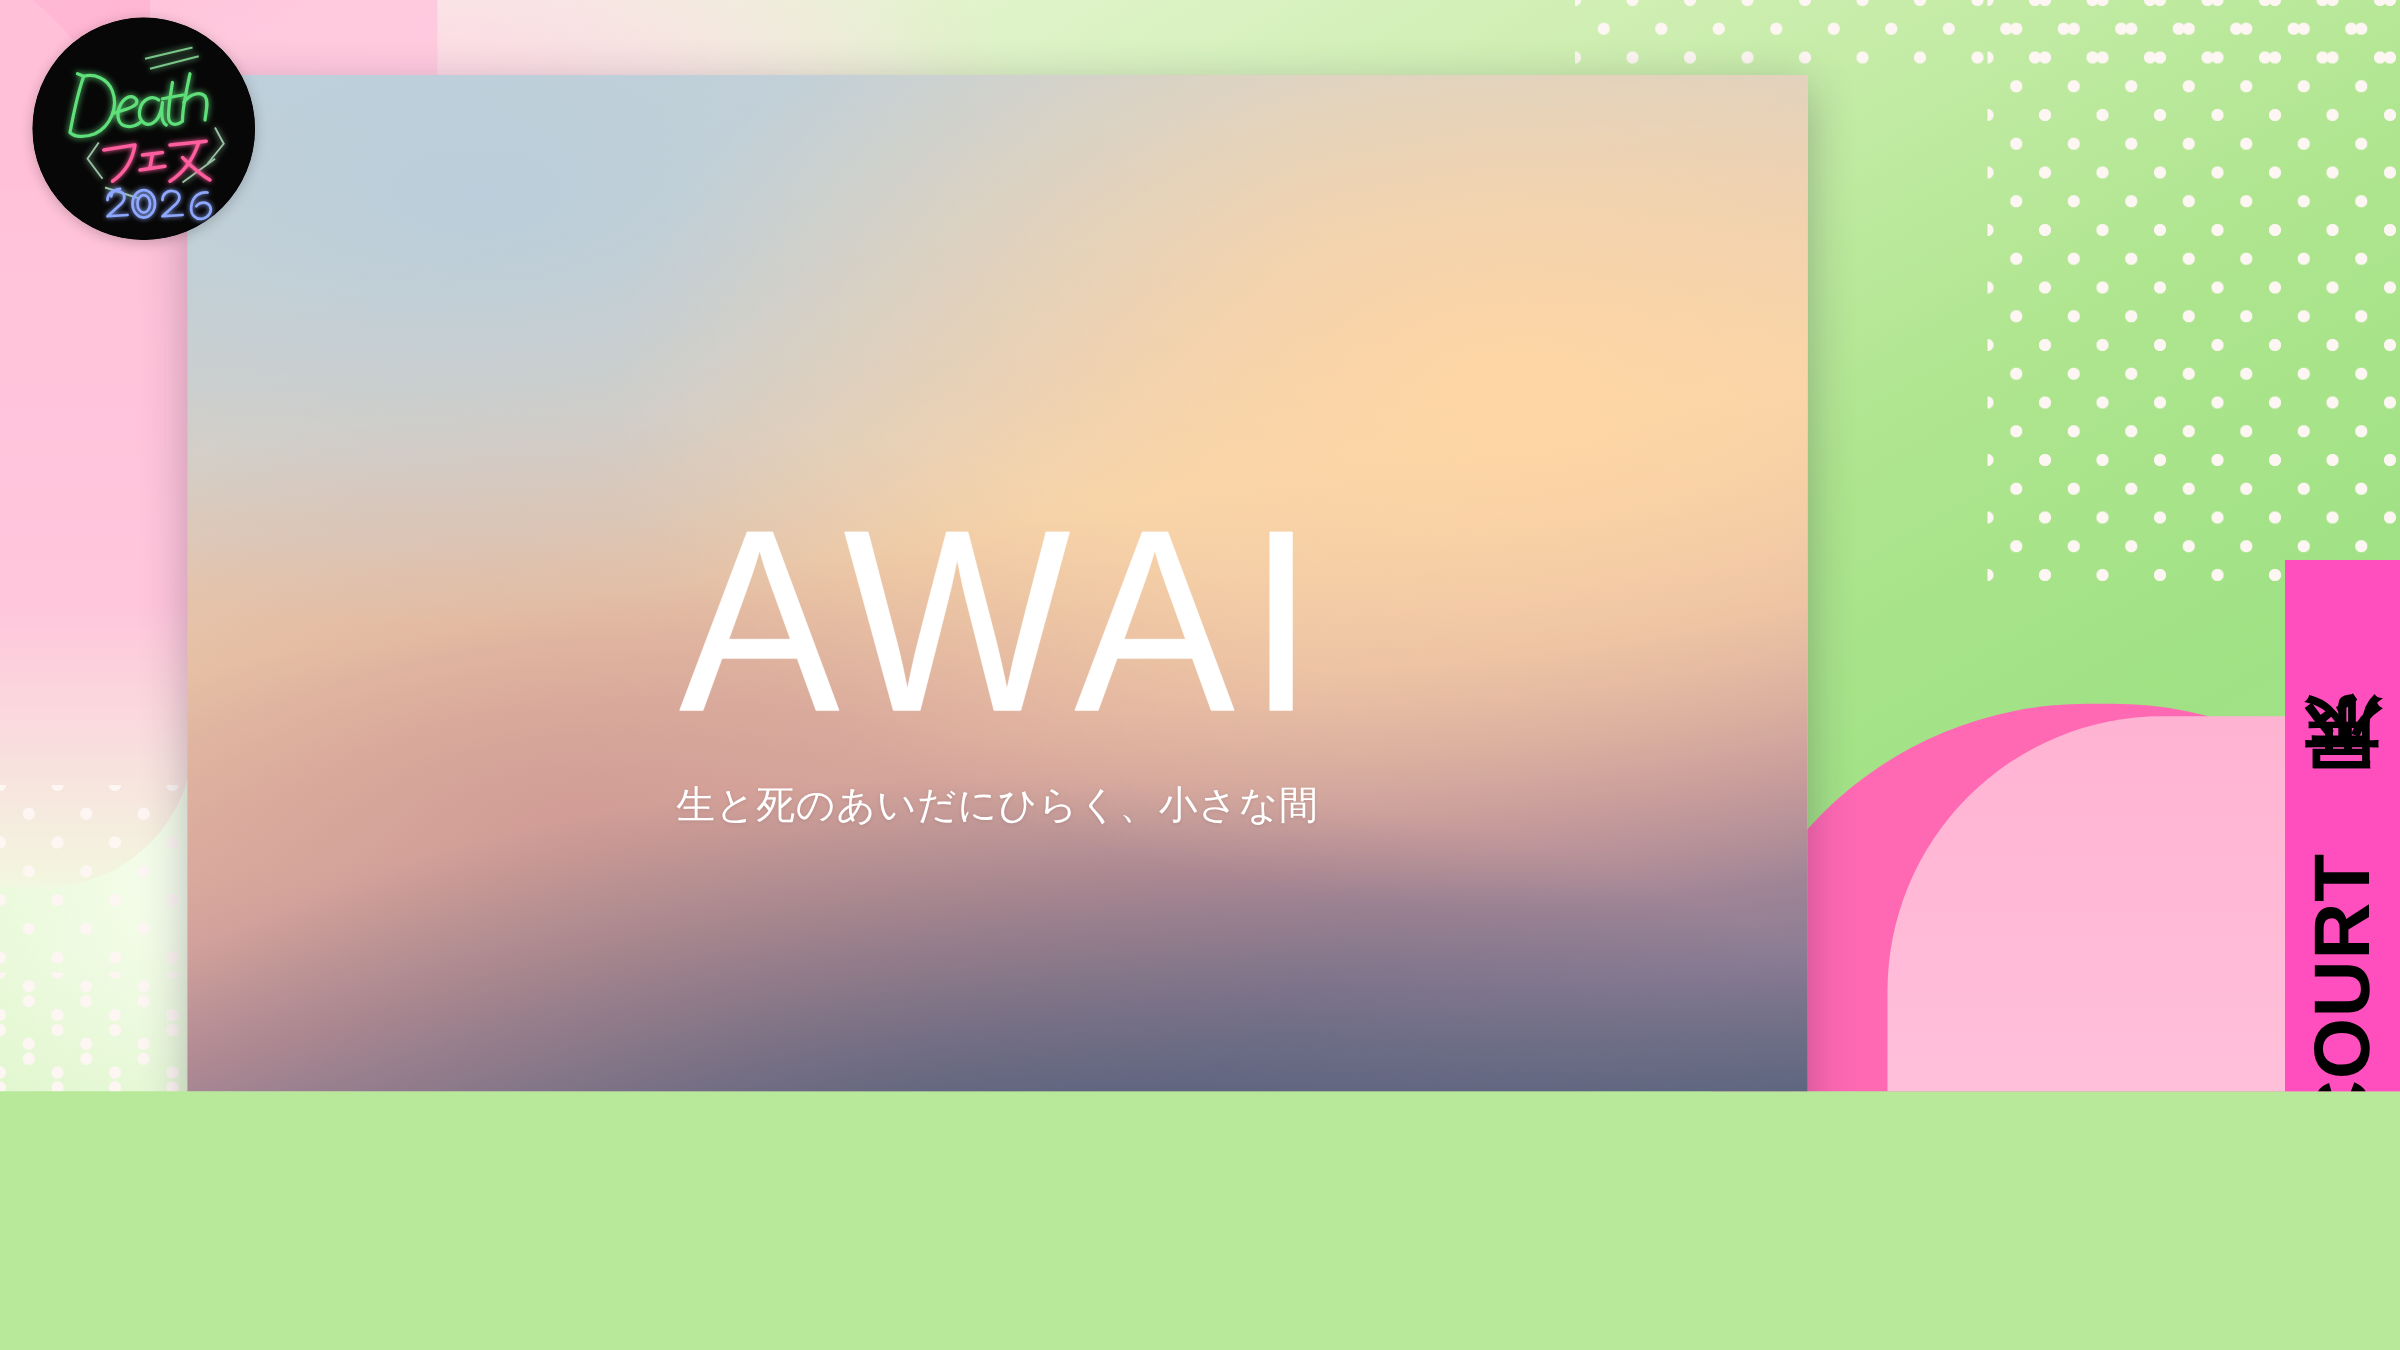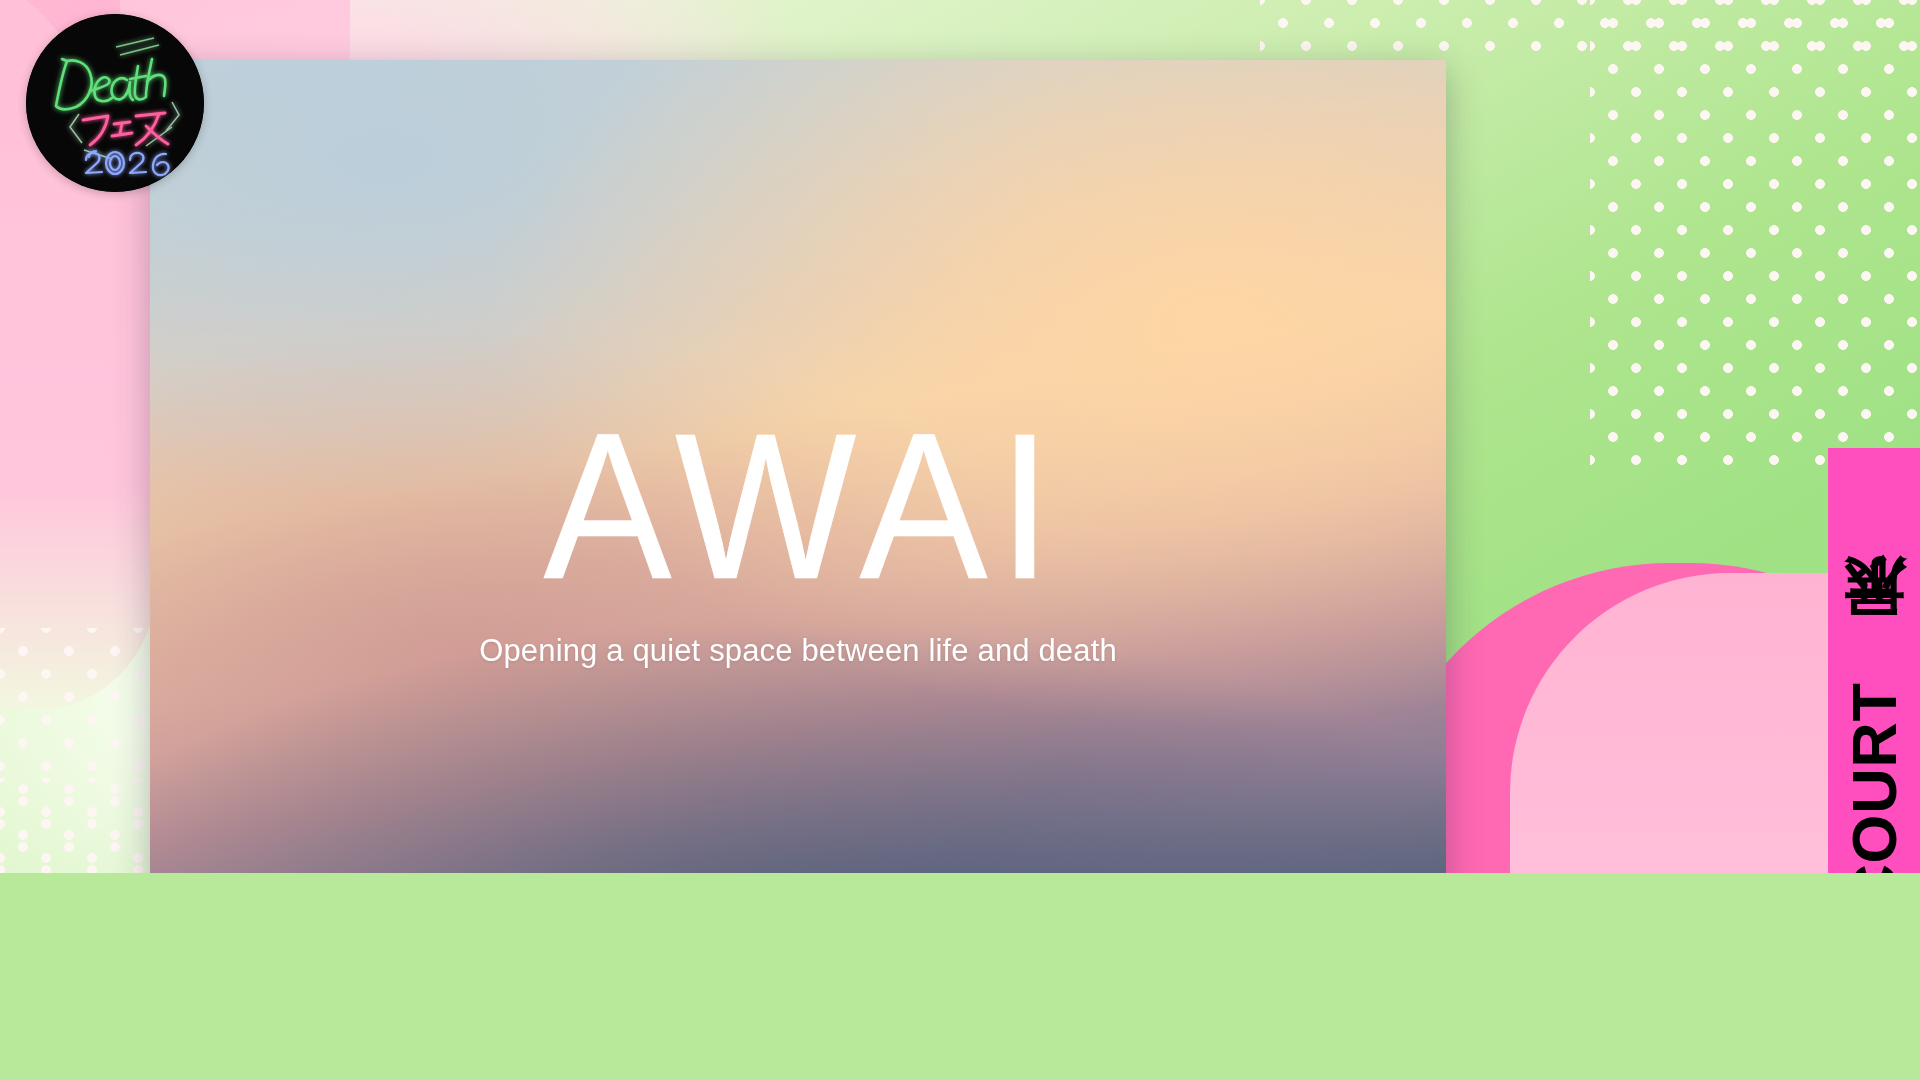--- a/index.html
+++ b/index.html
@@ -197,21 +197,21 @@
   <div class="blob-pink-br-soft"></div>
 
   <div class="dots dots-topright-band"></div>
   <div class="dots dots-right"></div>
   <div class="dots dots-bottomleft"></div>
   <div class="dots dots-bottom"></div>
 
   <div class="slide">
     <div class="slide-inner">
       <div class="awai">AWAI</div>
-      <div class="sub-en">Opening a quiet space between life and death</div>
+      <div class="sub-jp">生と死のあいだにひらく、小さな間</div>
     </div>
   </div>
 
   <div class="side-label">
     <span class="side-label-text">COURT 展示</span>
   </div>
 
   <div class="logo">
     <svg viewBox="0 0 178 178" xmlns="http://www.w3.org/2000/svg">
       <defs>

